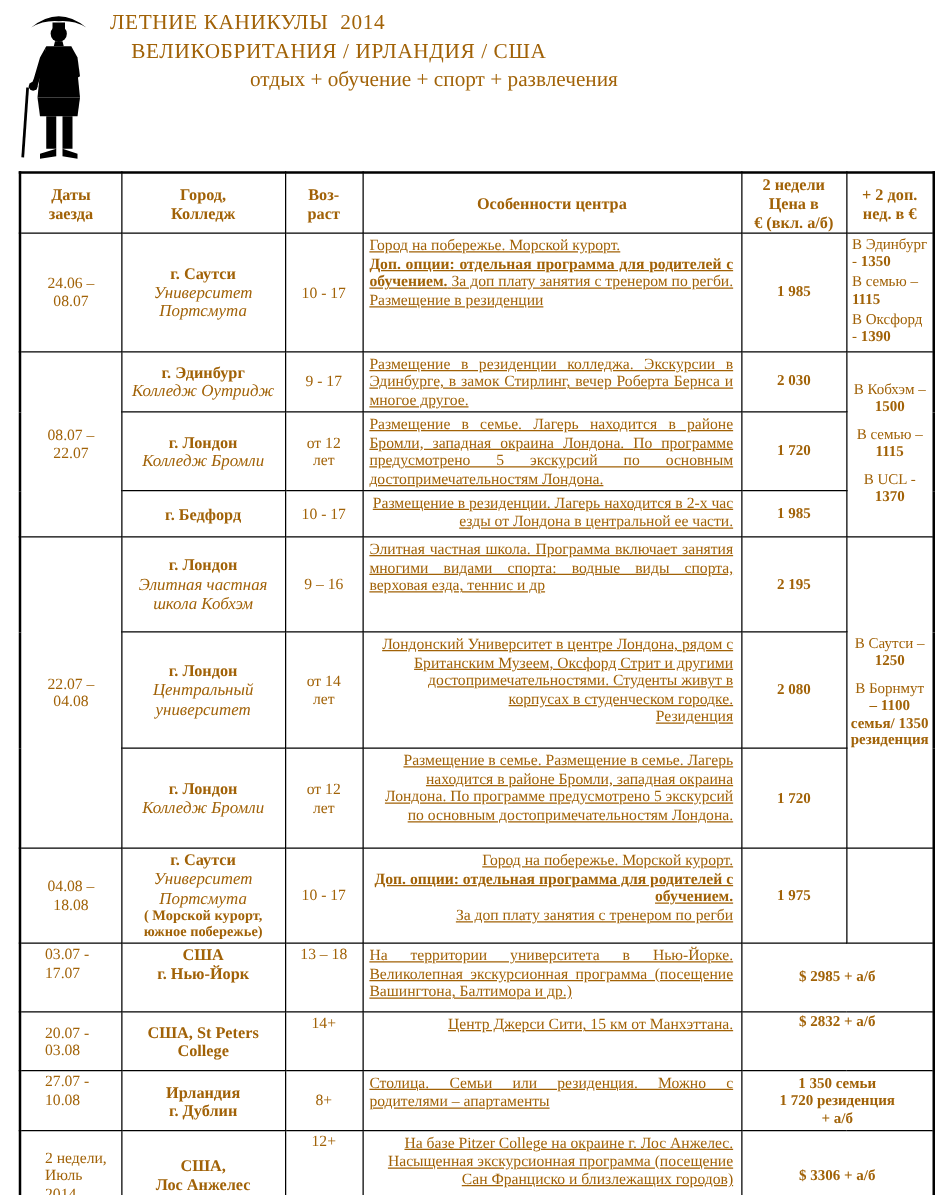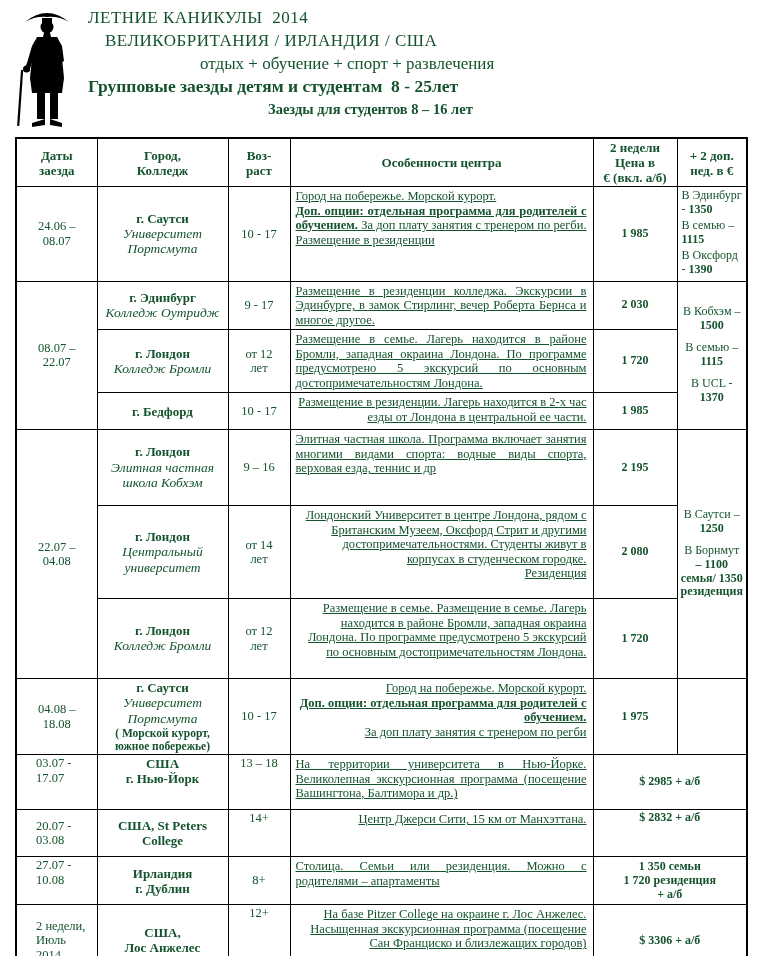--- a/index.html
+++ b/index.html
@@ -1,18 +1,18 @@
 <!DOCTYPE html>
 <html><head>
 <meta charset="utf-8">
 <style>
   html,body{margin:0;padding:0;background:#fff;}
   .page{
     position:relative;width:760px;height:956px;background:#fff;
-    font-family:"Liberation Serif","DejaVu Serif",serif;color:#14532d;overflow:hidden;
+    font-family:"Liberation Serif","DejaVu Serif",serif;color:#a16207;overflow:hidden;
   }
   
   .logo{position:absolute;left:12px;top:6px;width:70px;height:125px;}
   .hline{position:absolute;white-space:pre-wrap;}
   .h1{left:88px;top:8px;font-size:17px;letter-spacing:.5px;}
   .h2{left:105px;top:31px;font-size:17px;letter-spacing:.5px;}
   .h3{left:200px;top:54px;font-size:17px;}
   .h4{left:88px;top:76px;font-size:17.5px;font-weight:bold;}
   .h5{left:268px;top:101px;font-size:14.5px;font-weight:bold;}
   
@@ -63,22 +63,20 @@
       <rect x="38" y="87" width="8" height="26"></rect>
       <path d="M20,117 L33,113 L33,119 L20,121 Z"></path>
       <path d="M50,117 L38,113 L38,119 L50,121 Z"></path>
       <rect x="9" y="64" width="2.2" height="56" transform="rotate(4 10 64)"></rect>
     </g>
   </svg>
 
   <div class="hline h1">ЛЕТНИЕ КАНИКУЛЫ  2014</div>
   <div class="hline h3">отдых + обучение + спорт + развлечения</div>
   <div class="hline h2">ВЕЛИКОБРИТАНИЯ / ИРЛАНДИЯ / США</div>
-  <div class="hline h4">Групповые заезды детям и студентам  8 - 25лет</div>
-  <div class="hline h5">Заезды для студентов 8 – 16 лет</div>
 
   <table class="main">
     <colgroup>
       <col style="width:81px">
         <col style="width:131px">
         <col style="width:62px">
       <col style="width:303px">
         <col style="width:84px">
         <col style="width:70px">
     </colgroup>

